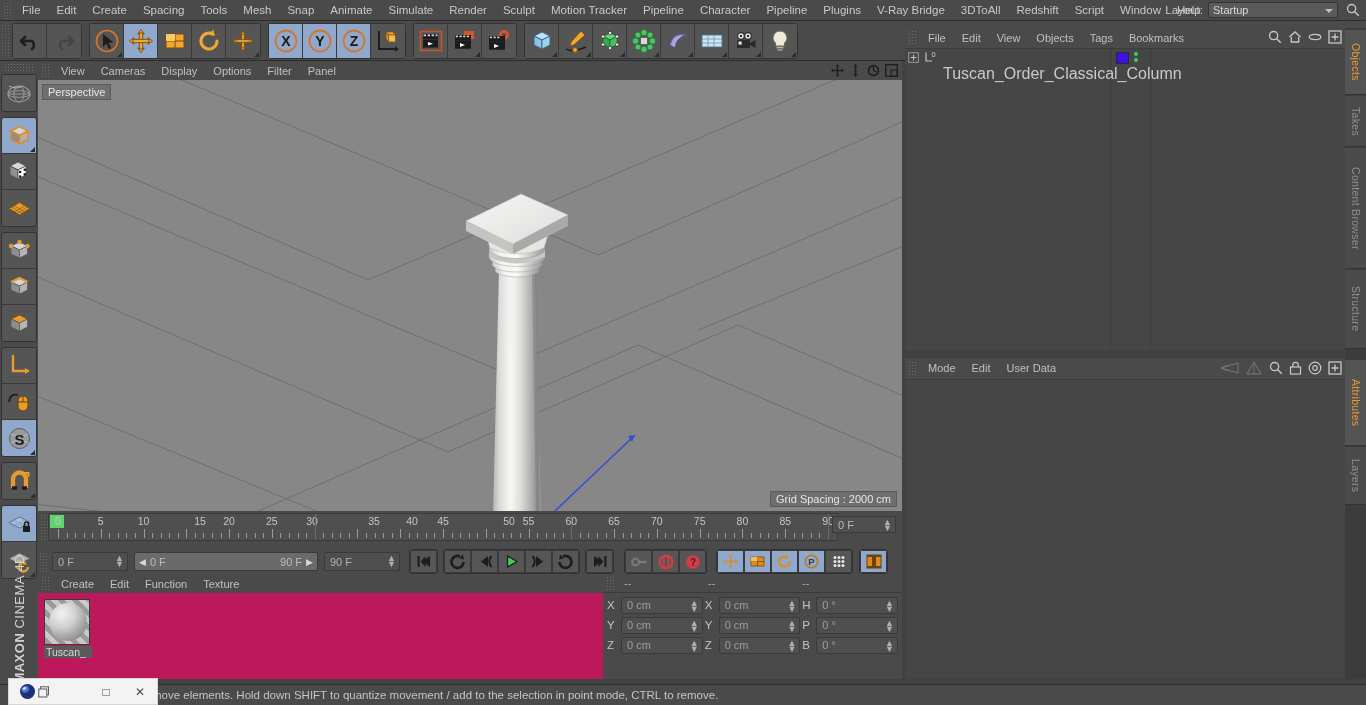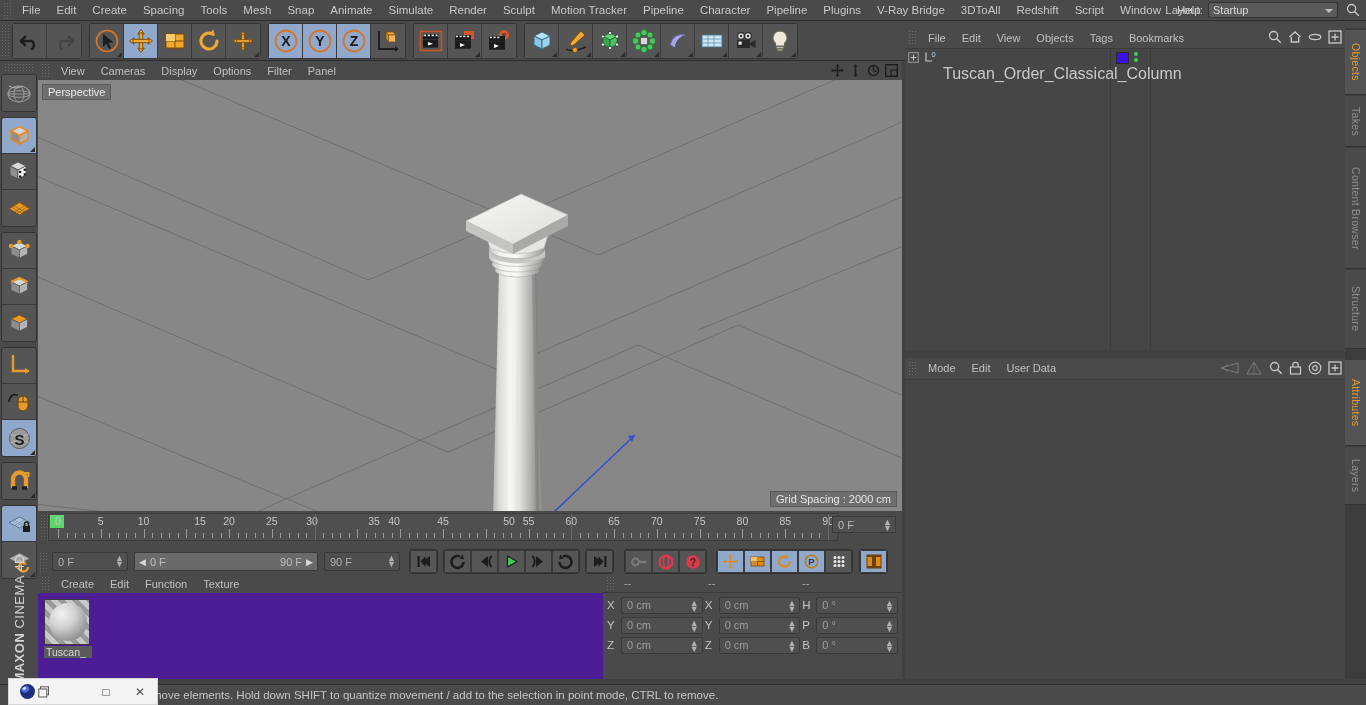--- a/index.html
+++ b/index.html
@@ -136,21 +136,21 @@
     width: 27px; height: 23px; background: #565656; border: 1px solid #3a3a3a;
     display: flex; align-items: center; justify-content: center; cursor: pointer;
   }
   .pbtn.on { background: #8fa8cc; }
   .pgroup { display: flex; border: 1px solid #313131; border-radius: 3px; overflow: hidden; }
 
   
   .mat-panel { position: absolute; left: 38px; top: 574px; width: 565px; height: 105px; background: #4a4a4a; }
   .mat-menu { height: 19px; display: flex; align-items: center; background: #4a4a4a; }
   .mat-menu .mm { color: #c0c0c0; font-size: 11px; padding: 0 8px; line-height: 18px; }
-  .mat-body { position: absolute; left: 0; top: 19px; right: 0; bottom: 0; background: #4c1d95; padding: 6px; }
+  .mat-body { position: absolute; left: 0; top: 19px; right: 0; bottom: 0; background: #be185d; padding: 6px; }
   .mat-chip { width: 50px; }
   .mat-thumb {
     width: 46px; height: 46px; position: relative; overflow: hidden;
     background:
       repeating-linear-gradient(45deg, #9a9a9a 0 5px, #c9c9c9 5px 10px);
     border: 1px solid #3a3a3a;
   }
   .mat-ball {
     position: absolute; left: 4px; top: 3px; width: 38px; height: 38px; border-radius: 50%;
     background: radial-gradient(circle at 33% 28%, #f2f2f2 0%, #d2d2d2 36%, #9b9b9b 70%, #6e6e6e 100%);
@@ -798,21 +798,21 @@
     <div class="ruler" id="ruler">
       <div class="greenmark"></div>
     <div class="tickno" style="left: 9px;">0</div>
         <div class="tickno" style="left: 51.7778px;">5</div>
         <div class="tickno" style="left: 94.5556px;">10</div>
         <div class="tickno" style="left: 123px; margin-left: 28px;">15</div>
         <div class="tickno" style="left: 180.111px;">20</div>
         <div class="tickno" style="left: 222.889px;">25</div>
         <div class="tickno" style="left: 263px;">30</div>
         <div class="tickno" style="left: 325px;">35</div>
-        <div class="tickno" style="left: 345px;">40</div>
+        <div class="tickno" style="left: 363px;">40</div>
         <div class="tickno" style="left: 394px;">45</div>
         <div class="tickno" style="left: 460px;">50</div>
         <div class="tickno" style="left: 479.556px;">55</div>
         <div class="tickno" style="left: 522.333px;">60</div>
         <div class="tickno" style="left: 565.111px;">65</div>
         <div class="tickno" style="left: 607.889px;">70</div>
         <div class="tickno" style="left: 650.667px;">75</div>
         <div class="tickno" style="left: 693.444px;">80</div>
         <div class="tickno" style="left: 736.222px;">85</div>
         <div class="tickno" style="left: 779px;">90</div>

